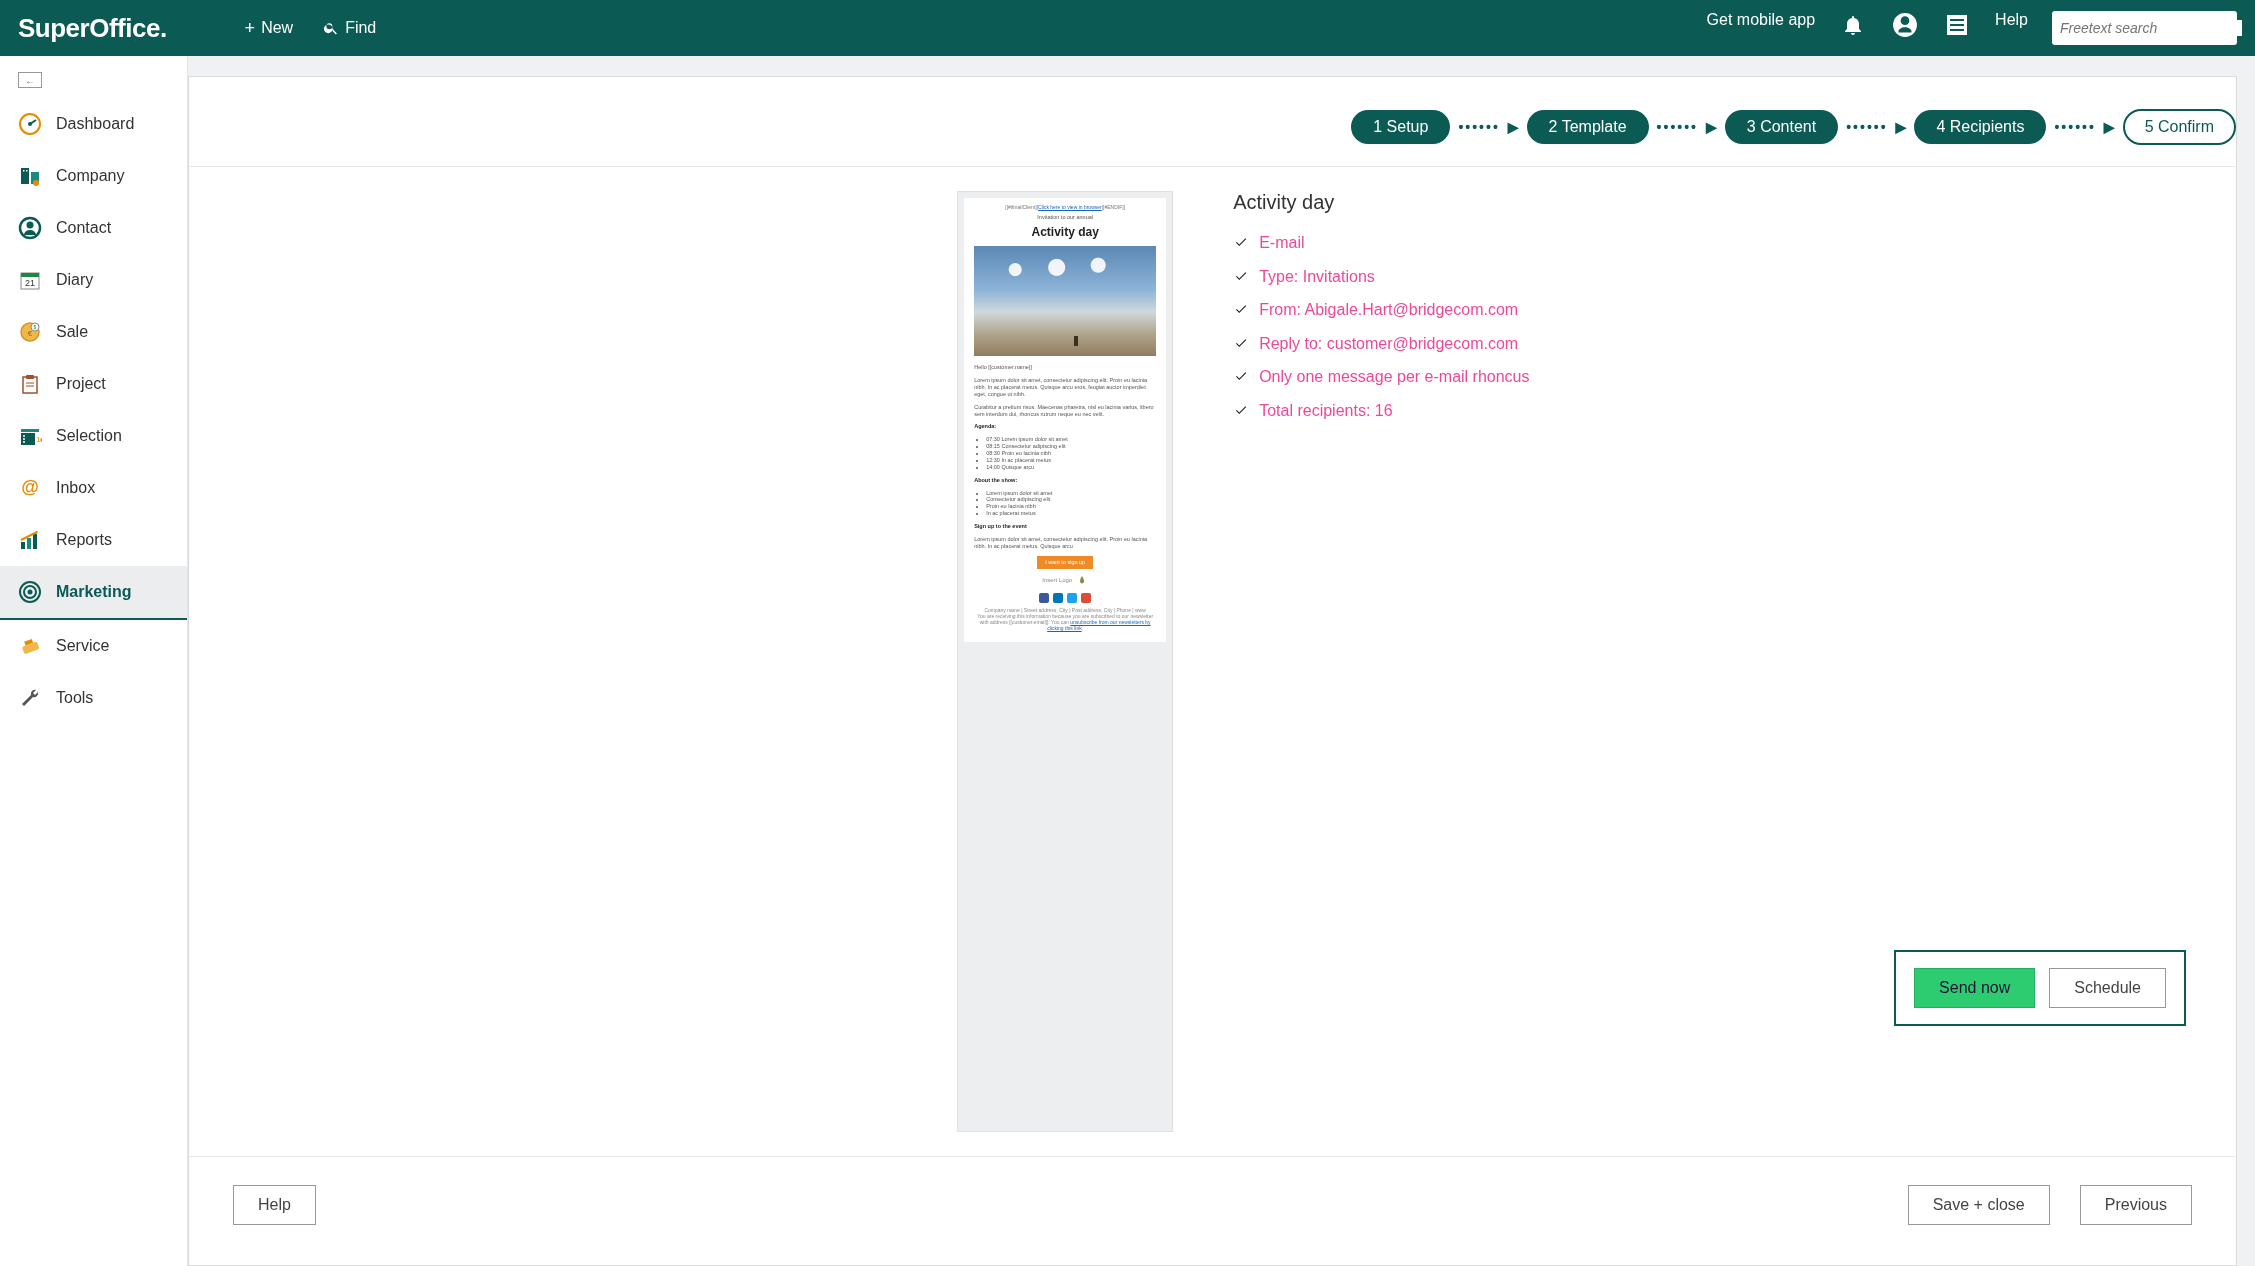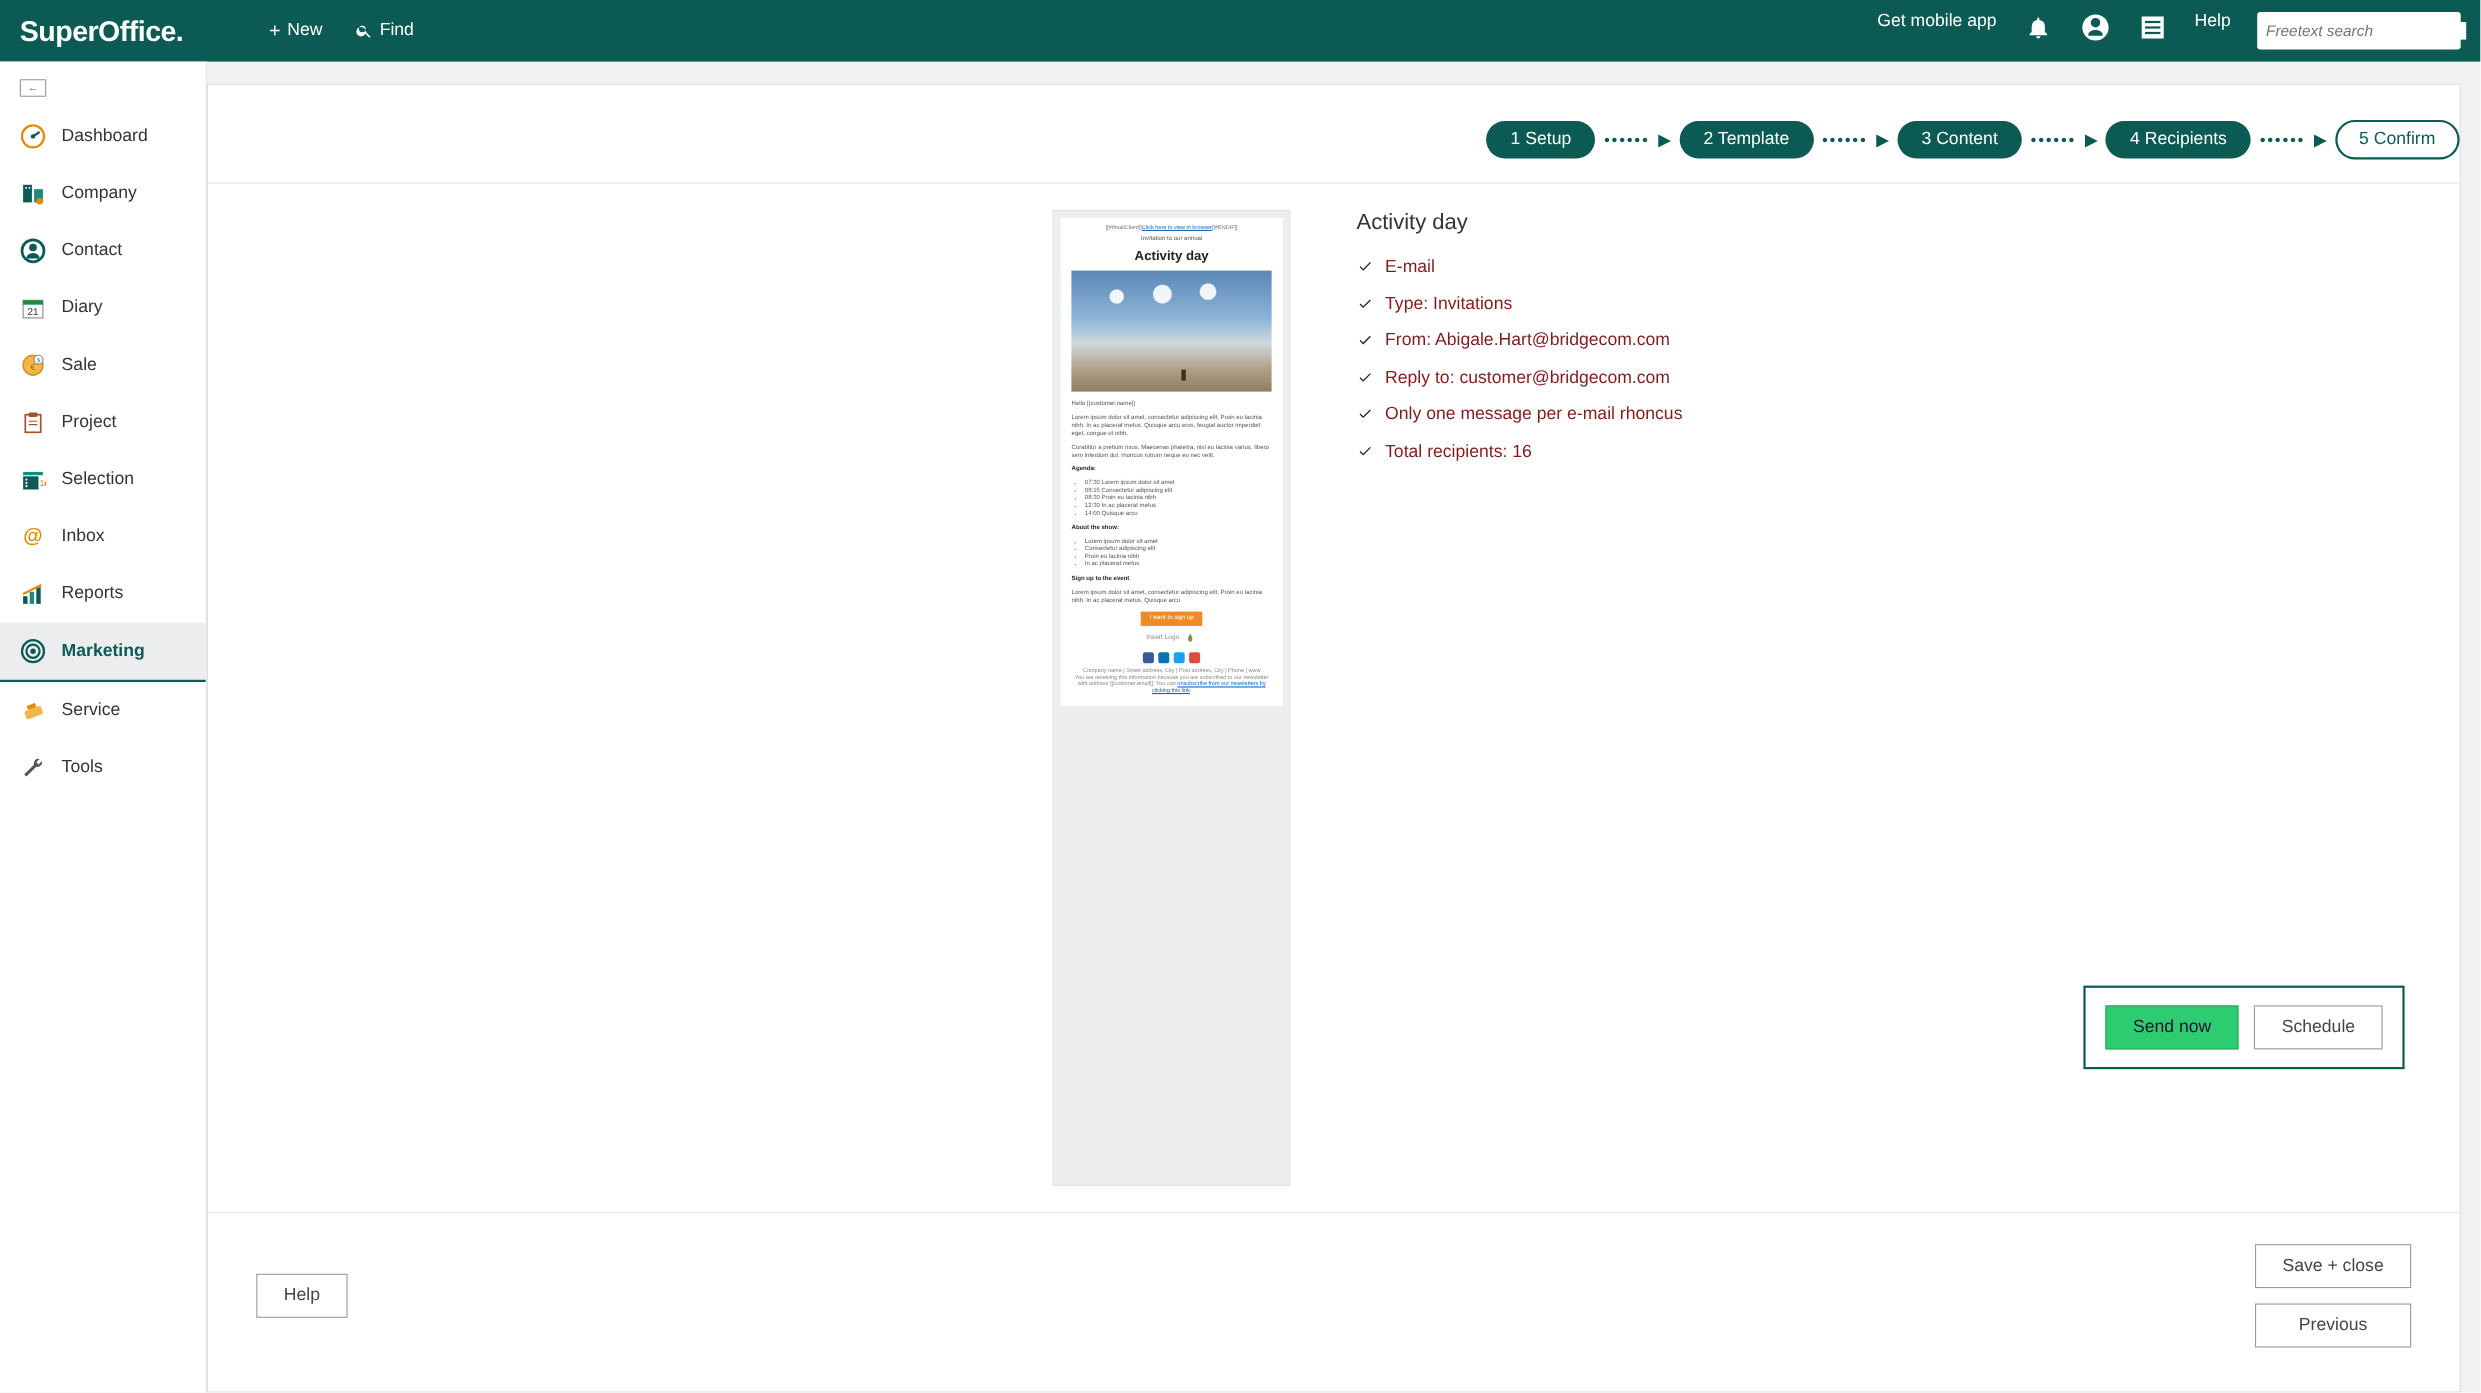--- a/index.html
+++ b/index.html
@@ -177,21 +177,21 @@
   .email-social { text-align:center; display:flex; justify-content:center; gap:4px; margin:6px 0 4px; }
   .email-social span { width:10px; height:10px; border-radius:2px; display:inline-block; }
   .email-footer { text-align:center; font-size:5px; color:#888; margin-top:4px; }
   .email-footer a { color:#1565c0; text-decoration:underline; }
 
   
   .summary { flex:1; max-width: 420px; }
   .summary h2 { font-size:20px; font-weight:400; color:#333; margin-bottom:18px; }
   .checkline { display:flex; gap:10px; margin-bottom:12px; align-items:flex-start; }
   .checkline svg { fill:#222; width:16px; height:14px; flex-shrink:0; margin-top:3px; }
-  .checkline span { color:#7f1d1d; font-size:16px; line-height:1.35; }
+  .checkline span { color:#ec4899; font-size:16px; line-height:1.35; }
 
   
   .send-box {
     border: 2px solid #0b5a54;
     padding: 16px 18px;
     display:flex; gap:14px;
     position:absolute; right:50px; bottom:130px;
   }
   .content-row { position:relative; }
   .btn {
@@ -204,21 +204,21 @@
   }
   .btn.green { background:#2ecc71; border-color:#27ae60; color:#213; }
 
   
   .panel-footer {
     border-top:1px solid #e6e7e8;
     padding: 28px 44px 40px;
     display:flex;
     align-items:center;
   }
-  .panel-footer .right { margin-left:auto; display:flex; gap:14px;flex-direction:column; }
+  .panel-footer .right { margin-left:auto; display:flex; gap:30px; }
 
 </style>
 </head>
 <body>
 
 <div class="topbar">
   <div class="logo">
     <span>SuperOffice</span>
       <span class="dot">.</span>
   </div>

